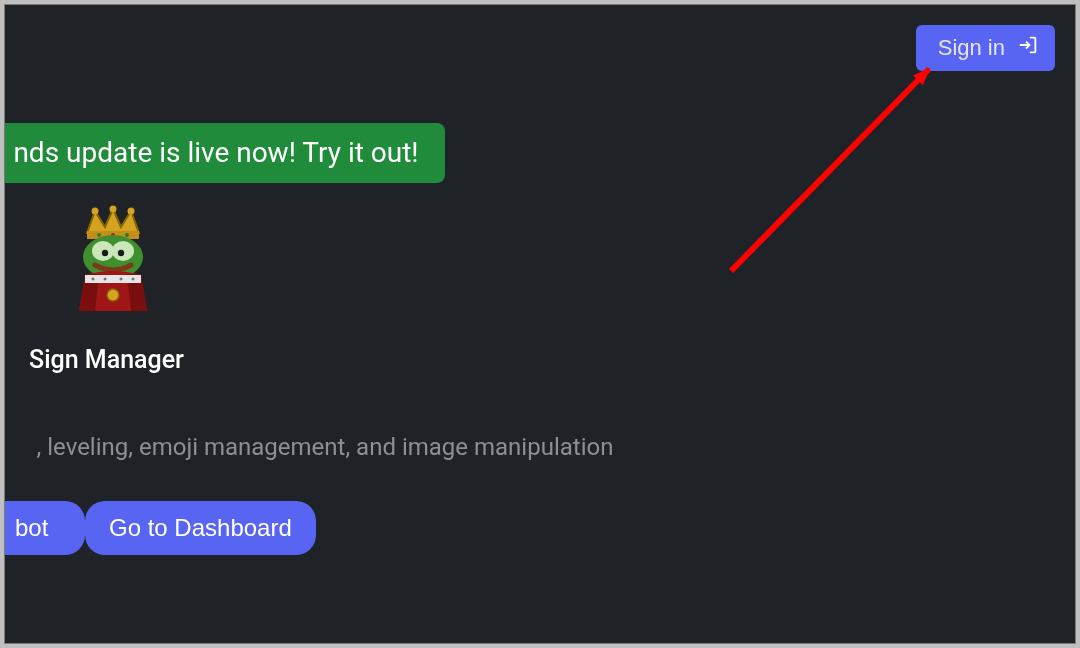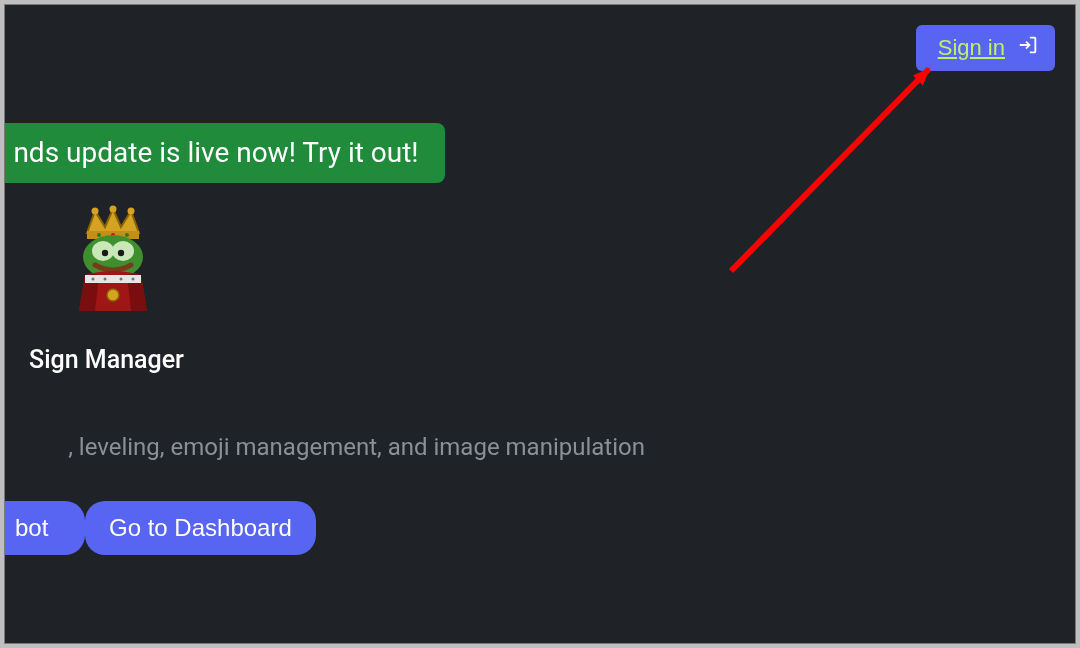--- a/index.html
+++ b/index.html
@@ -21,27 +21,26 @@
   
   .signin-btn {
     position: absolute;
     top: 20px;
     right: 20px;
     height: 46px;
     padding: 0 16px 0 22px;
     background: #5865f2;
     border: none;
     border-radius: 6px;
-    color: #bef264;
+    color: #e5e5e5;
     font-size: 22px;
     display: inline-flex;
     align-items: center;
     gap: 12px;
     cursor: pointer;
-    text-decoration: underline;
   }
   .signin-btn svg { width: 22px; height: 22px; fill: #ffffff; }
 
   
   .banner {
     position: absolute;
     left: 0;
     top: 118px;
     height: 60px;
     background: #1f8b3b;
@@ -81,21 +80,21 @@
   
   .subtitle {
     position: absolute;
     left: 0;
     top: 428px;
     color: #8b9096;
     font-size: 24px;
     white-space: nowrap;
     padding-left: 0;
     width: 640px;
-    text-align: right;
+    text-align: center;
     overflow: hidden;
   }
 
   
   .btn-row {
     position: absolute;
     left: 0;
     top: 496px;
     display: flex;
     padding-left: 0;

